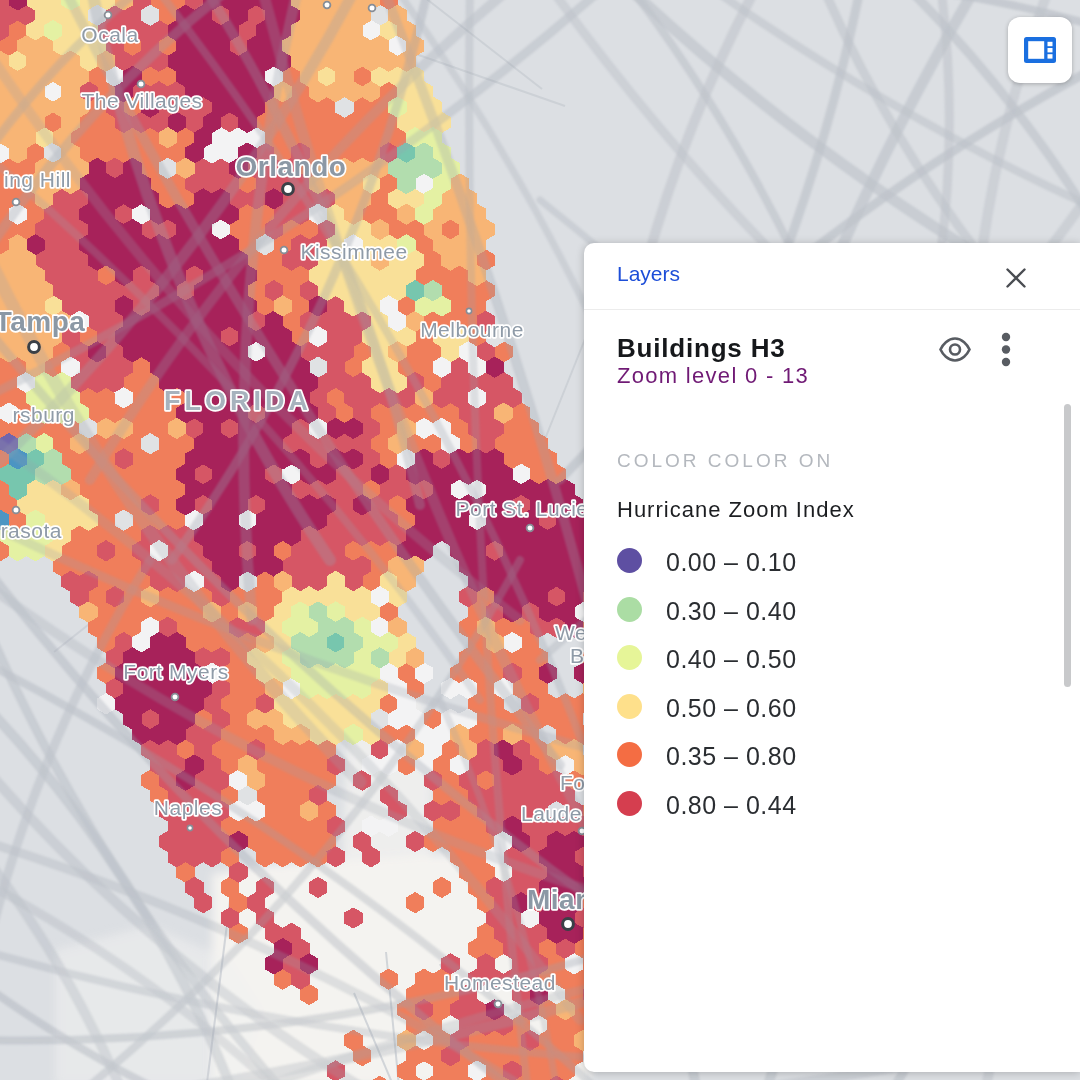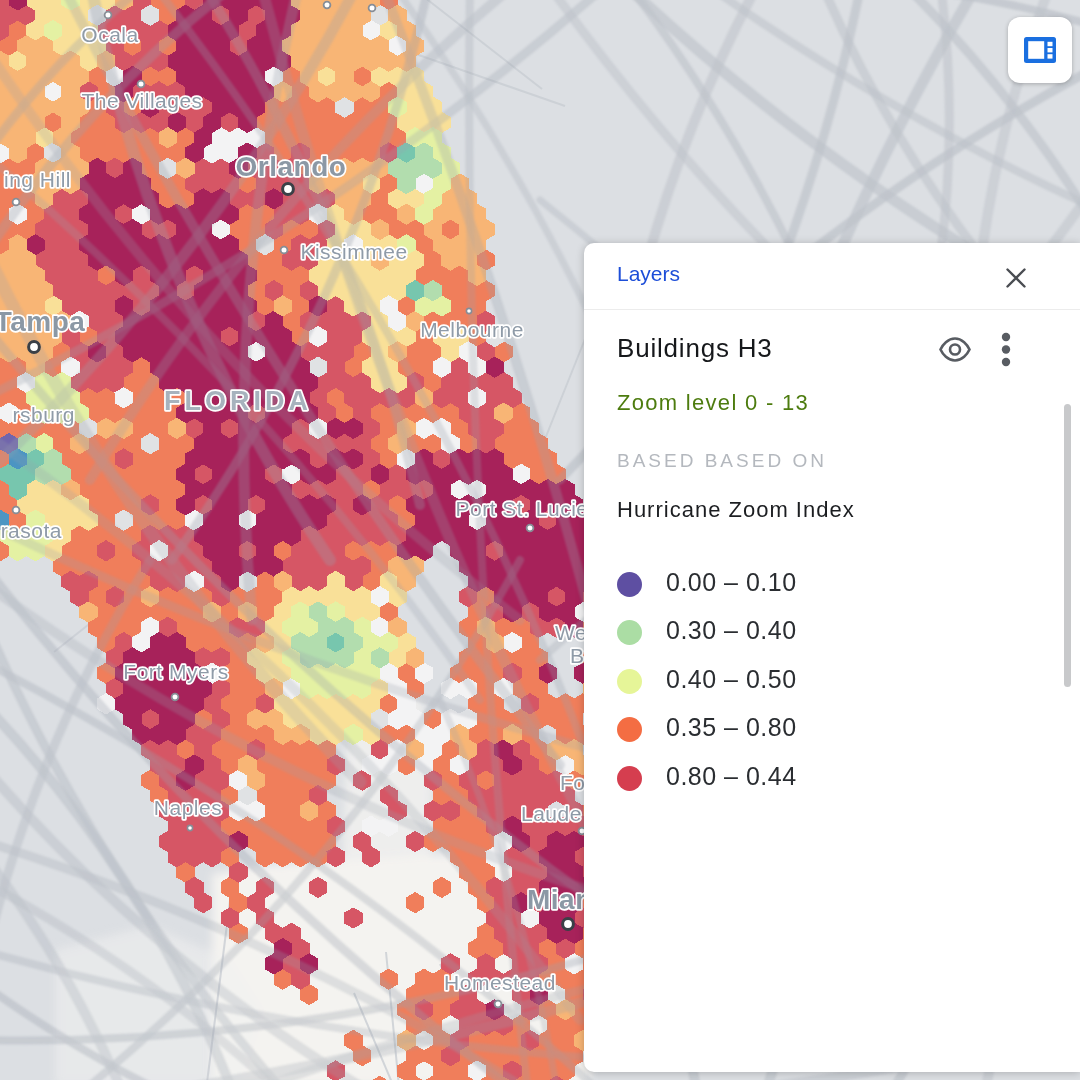--- a/index.html
+++ b/index.html
@@ -1,28 +1,28 @@
 <!DOCTYPE html>
 <html><head><meta charset="utf-8"><style>
 *{margin:0;padding:0;box-sizing:border-box}
 body{width:1080px;height:1080px;overflow:hidden;font-family:"Liberation Sans",sans-serif;position:relative;background:#dde0e4}
 .map{position:absolute;left:0;top:0}
 .btn{position:absolute;left:1008px;top:17px;width:64px;height:66px;background:#fff;border-radius:12px;box-shadow:0 1px 4px rgba(0,0,0,.25);display:flex;align-items:center;justify-content:center}
 .panel{position:absolute;left:584px;top:243px;width:496px;height:829px;background:#fff;border-radius:10px 0 0 10px;box-shadow:0 1px 8px rgba(0,0,0,.22)}
 .phead{position:absolute;left:617px;top:262px;font-size:21px;color:#1d4ed8}
 .hdiv{position:absolute;left:584px;top:309px;width:496px;height:1px;background:#ececec}
 .x{position:absolute;left:1004px;top:266px}
-.bh3{position:absolute;left:617px;top:333px;font-size:26px;font-weight:400;color:#16181b;letter-spacing:.8px}
+.bh3{position:absolute;left:617px;top:333px;font-size:26px;font-weight:700;color:#16181b;letter-spacing:.8px}
 .eye{position:absolute;left:938px;top:334px}
 .kebab{position:absolute;left:1001px;top:332px}
-.zoom{position:absolute;left:617px;top:390px;font-size:22px;color:#4d7c0f;letter-spacing:1.3px}
+.zoom{position:absolute;left:617px;top:363px;font-size:22px;color:#701a75;letter-spacing:1.3px}
 .cbo{position:absolute;left:617px;top:450px;font-size:19px;color:#b4b8be;letter-spacing:3px}
 .hri{position:absolute;left:617px;top:497px;font-size:22px;color:#1c1e21;letter-spacing:1px}
 .leg{position:absolute;left:617px;top:548px}
-.lrow{display:flex;align-items:flex-end;height:48.6px}
+.lrow{display:flex;align-items:flex-start;height:48.6px}
 .lrow .c{width:25px;height:25px;border-radius:50%;margin-right:24px}
 .lrow .t{font-size:25px;color:#2a2d31;letter-spacing:.5px}
 .sbar{position:absolute;left:1064px;top:404px;width:7px;height:283px;border-radius:4px;background:#c8c9cb}
 </style></head><body>
 
 <div class="map"><svg width="1080" height="1080" viewBox="0 0 1080 1080" font-family="Liberation Sans, sans-serif">
 <defs>
         <filter id="bl" x="-5%" y="-5%" width="110%" height="110%">
           <feGaussianBlur stdDeviation="5"></feGaussianBlur>
         </filter>
@@ -194,21 +194,21 @@
   </svg>
 
 <svg class="kebab" width="10" height="36" viewBox="0 0 10 36">
     <circle cx="5" cy="5" r="4.2" fill="#585c62"></circle>
     <circle cx="5" cy="17.5" r="4.2" fill="#585c62"></circle>
     <circle cx="5" cy="30" r="4.2" fill="#585c62"></circle>
   </svg>
 
 <div class="zoom">Zoom level 0 - 13</div>
 
-<div class="cbo">BASED BASED ON</div>
+<div class="cbo">COLOR COLOR ON</div>
 
 <div class="hri">Hurricane Zoom Index</div>
 
 <div class="leg">
 
 <div class="lrow">
       <span class="c" style="background:#5e4fa2"></span>
       <span class="t">0.00 – 0.10</span>
     </div>
 
@@ -217,20 +217,24 @@
 <div class="lrow">
       <span class="c" style="background:#abdda4"></span>
       <span class="t">0.30 – 0.40</span>
     </div>
 
 <div class="lrow">
       <span class="c" style="background:#e6f598"></span>
       <span class="t">0.40 – 0.50</span>
     </div>
 
+<div class="lrow">
+      <span class="c" style="background:#fee08b"></span>
+      <span class="t">0.50 – 0.60</span>
+    </div>
 
 
 <div class="lrow">
       <span class="c" style="background:#f46d43"></span>
       <span class="t">0.35 – 0.80</span>
     </div>
 
 <div class="lrow">
       <span class="c" style="background:#d53e4f"></span>
       <span class="t">0.80 – 0.44</span>

